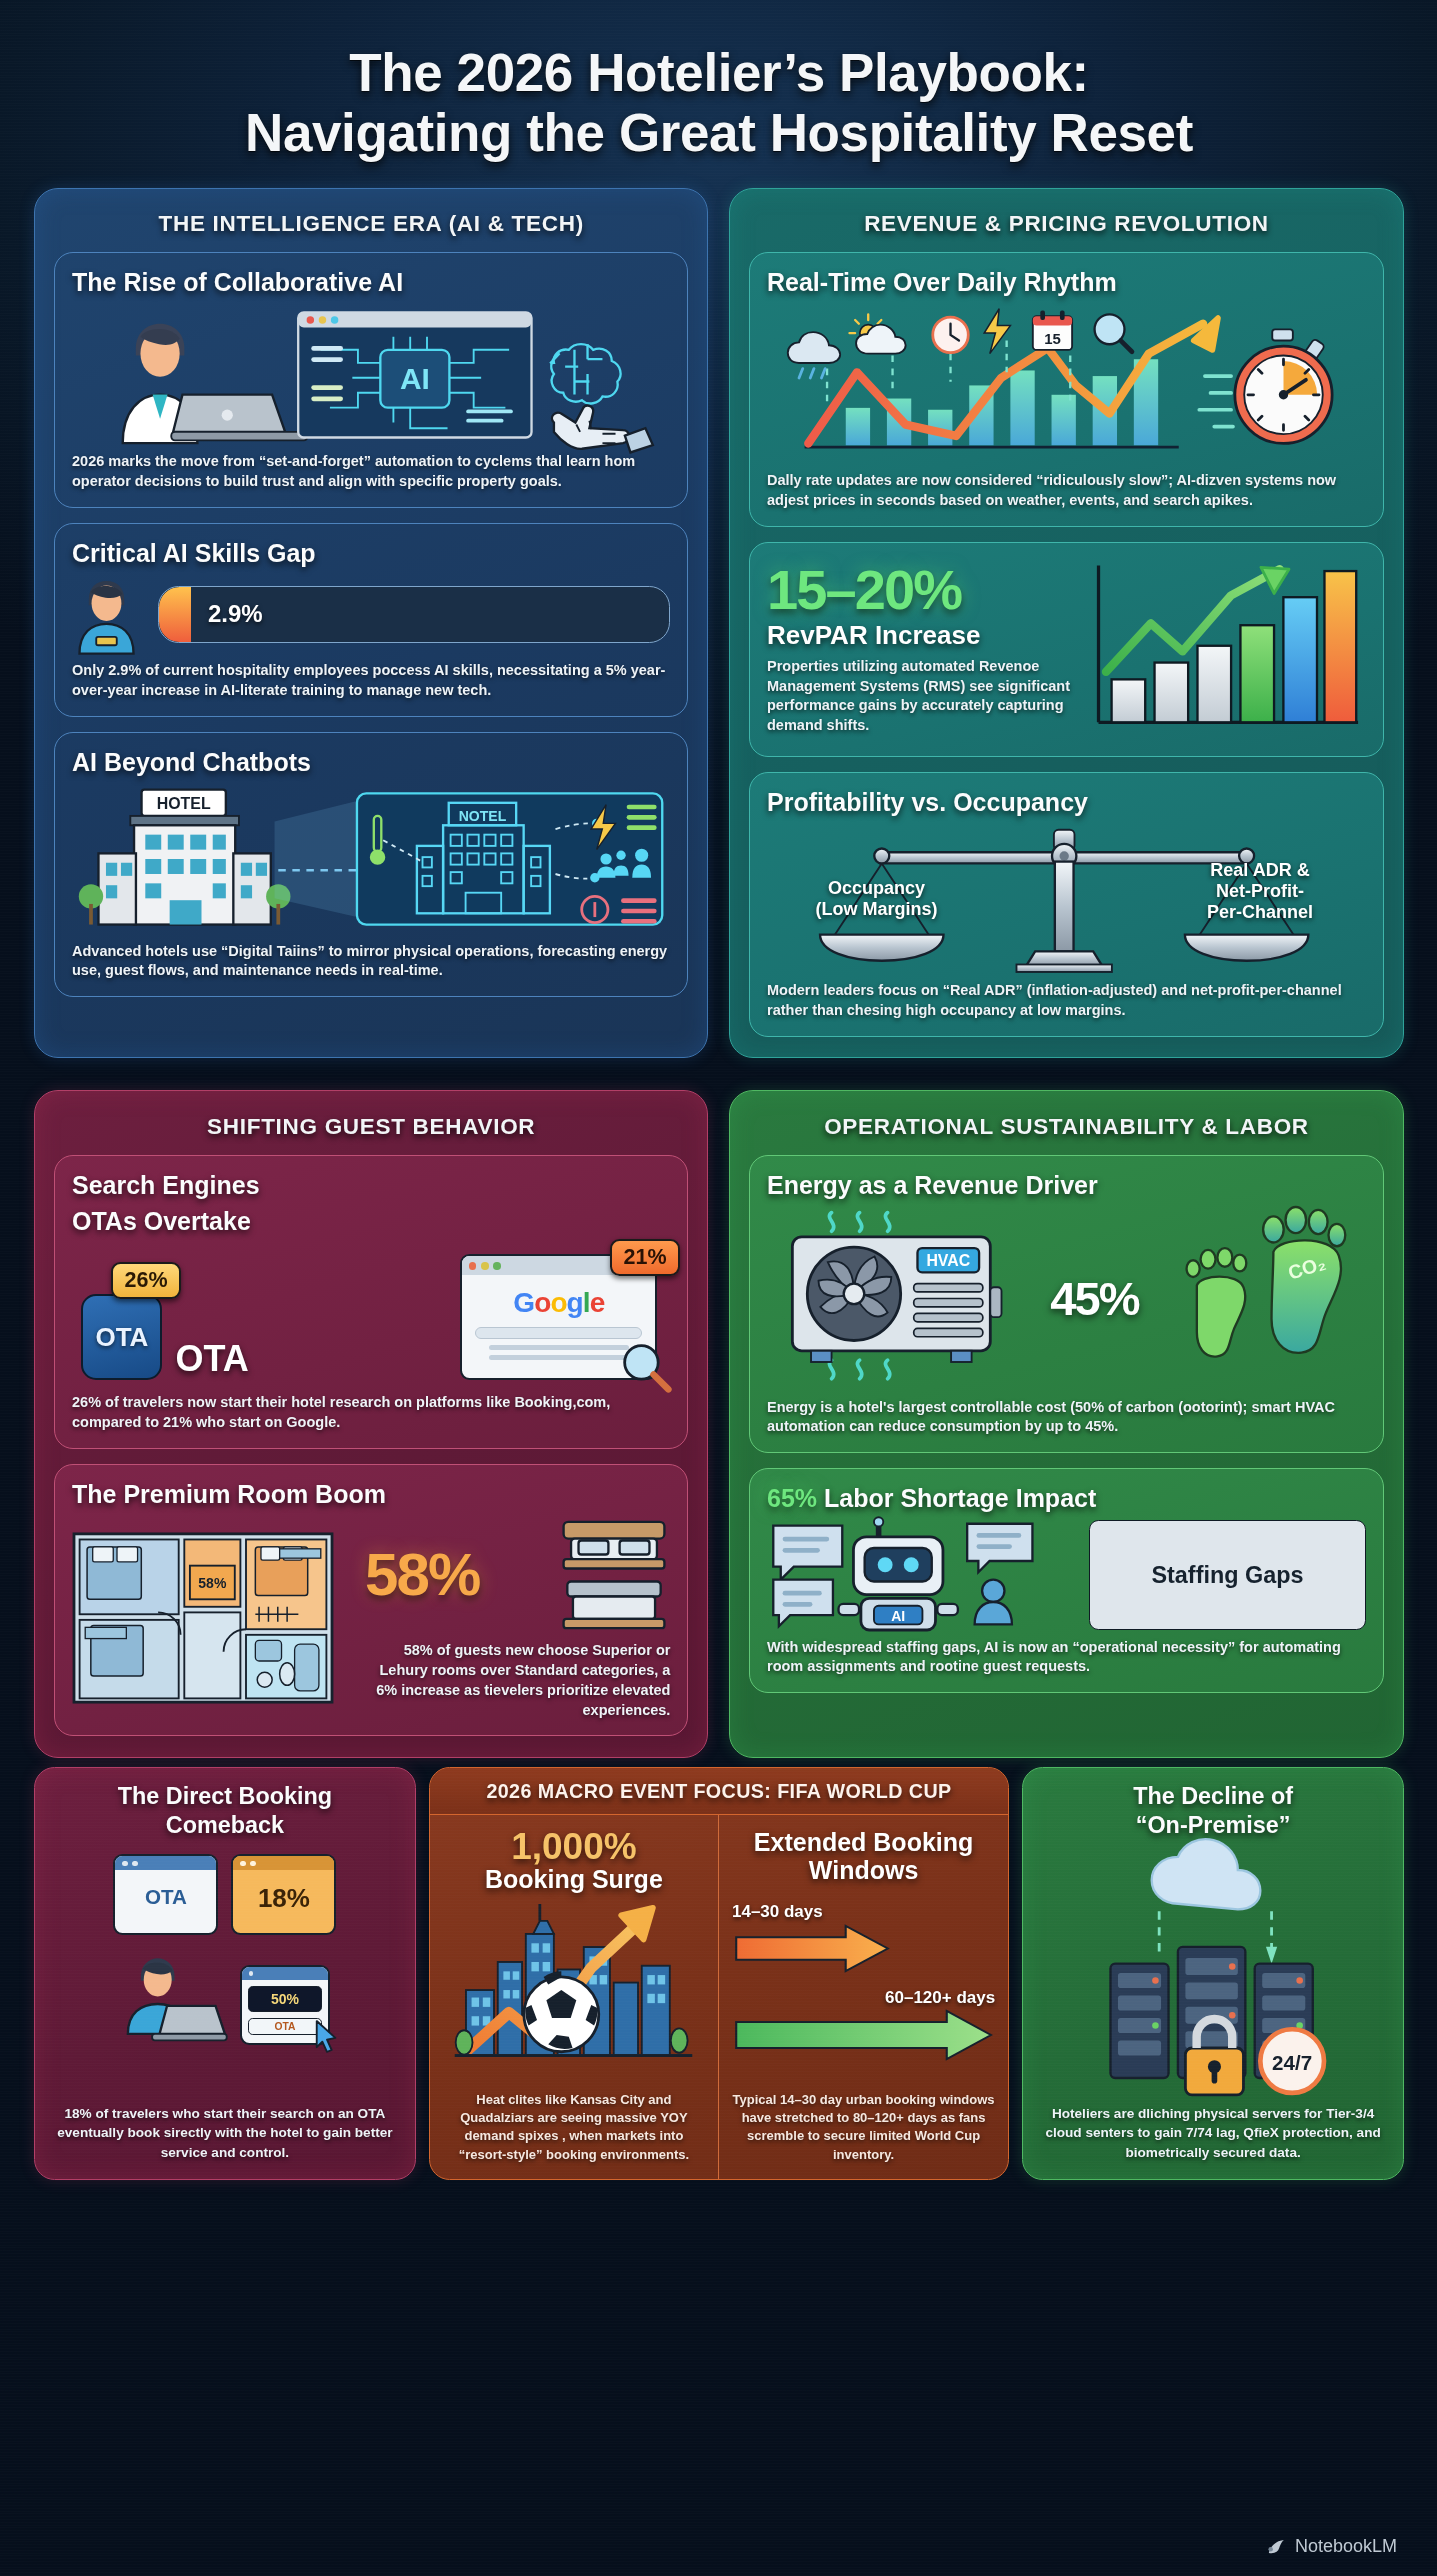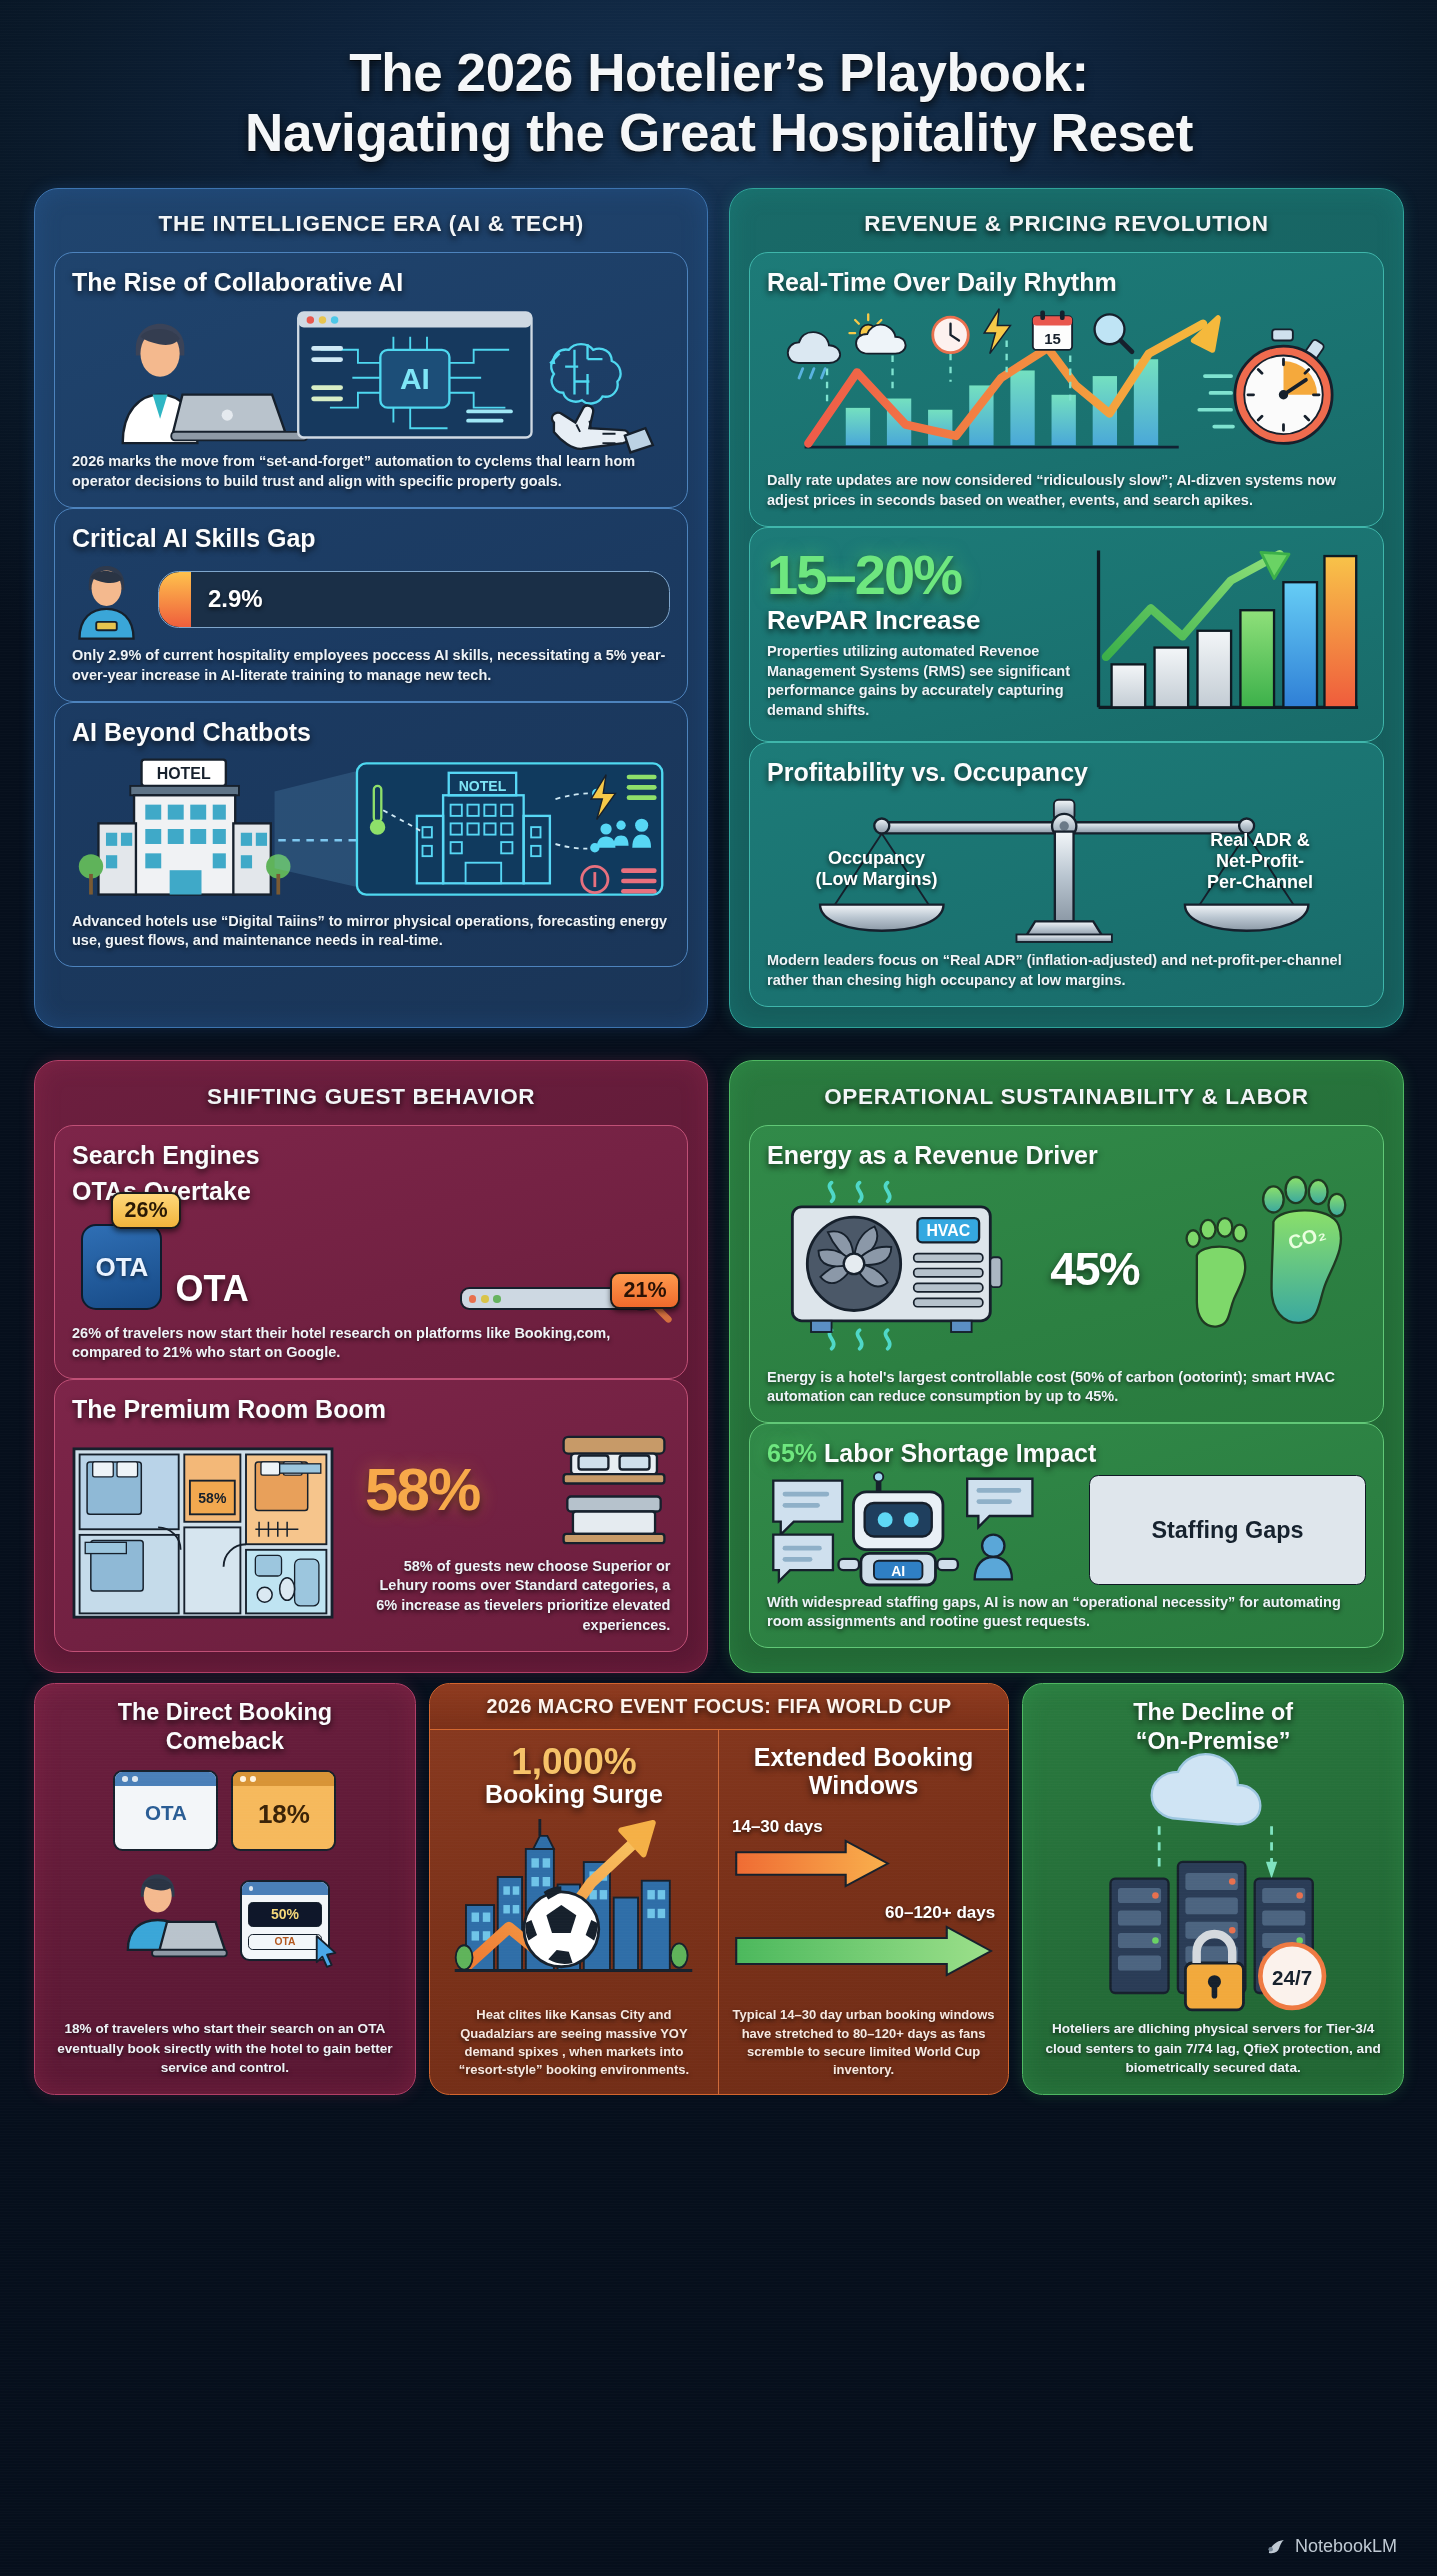--- a/index.html
+++ b/index.html
@@ -28,21 +28,21 @@
   }
   .q-blue{background:linear-gradient(160deg,#20456f 0%,#1b3a61 55%,#1a3557 100%);
           border:1.9px solid #3d74b0; box-shadow:0 0 24px rgba(40,100,170,.30) inset,0 0 15px rgba(50,120,200,.22);}
   .q-teal{background:linear-gradient(160deg,#196a68 0%,#16605f 55%,#165a59 100%);
           border:1.9px solid #2fa39a; box-shadow:0 0 24px rgba(30,150,145,.28) inset,0 0 15px rgba(40,170,160,.22);}
   .q-maroon{background:linear-gradient(160deg,#6d1f3f 0%,#5f1a37 55%,#591733 100%);
           border:1.9px solid #b23f67; box-shadow:0 0 24px rgba(180,50,90,.26) inset,0 0 15px rgba(190,60,100,.2);}
   .q-green{background:linear-gradient(160deg,#2a7a3f 0%,#246c38 55%,#216533 100%);
           border:1.9px solid #4fb862; box-shadow:0 0 24px rgba(60,180,90,.24) inset,0 0 15px rgba(70,190,100,.2);}
   
-  .card{border-radius:19px;padding:15px 17px 15px;position:relative;}
+  .card{border-radius:19px;padding:15px 17px 15px;margin-bottom:15px;position:relative;}
   .card:last-child{margin-bottom:0;}
   .c-blue{background:linear-gradient(165deg,#2b5685 0%,#2649729 0%,#254a74 60%,#234468 100%);
           border:1.4px solid #4d83bd;}
   .c-teal{background:linear-gradient(165deg,#1d7b78 0%,#1a7270 60%,#196b69 100%);
           border:1.4px solid #3fb6ab;}
   .c-maroon{background:linear-gradient(165deg,#7d2549 0%,#722142 60%,#6b1e3d 100%);
           border:1.4px solid #c05076;}
   .c-green{background:linear-gradient(165deg,#318a49 0%,#2c8042 60%,#297a3e 100%);
           border:1.4px solid #61c877;}
   .card-title{font-size:25px;font-weight:bold;line-height:1.15;margin-bottom:7.5px;
@@ -515,20 +515,26 @@
           <div class="ota-word">OTA</div>
         </div>
         <div style="position:relative;margin-right:3.7px">
           <div class="badge badge-orange" style="position:absolute;right:-22.5px;top:-15px;z-index:3">21%</div>
           <div class="browser">
             <div class="browser-bar">
               <span class="dot" style="background:#e8704e"></span>
               <span class="dot" style="background:#d9c44a"></span>
               <span class="dot" style="background:#66b35f"></span>
             </div>
+            <div class="browser-body">
+              <div class="g-logo"><i style="color:#4285f4">G</i><i style="color:#ea4335">o</i><i style="color:#fbbc05">o</i><i style="color:#4285f4">g</i><i style="color:#34a853">l</i><i style="color:#ea4335">e</i></div>
+              <div class="searchline"></div>
+              <div class="resline"></div>
+              <div class="resline"></div>
+            </div>
           </div>
           <svg width="54" height="54" viewBox="0 0 58 58" style="position:absolute;right:-17px;bottom:-15px">
             <circle cx="23" cy="23" r="18" fill="#bfe4f5" stroke="#16202c" stroke-width="3"></circle>
             <path d="M36 36l16 16" stroke="#d4703f" stroke-width="7" stroke-linecap="round"></path>
           </svg>
         </div>
       </div>
       <div class="card-body">26% of travelers now start their hotel research on platforms like Booking,com, compared to 21% who start on Google.</div>
     </div>
 

